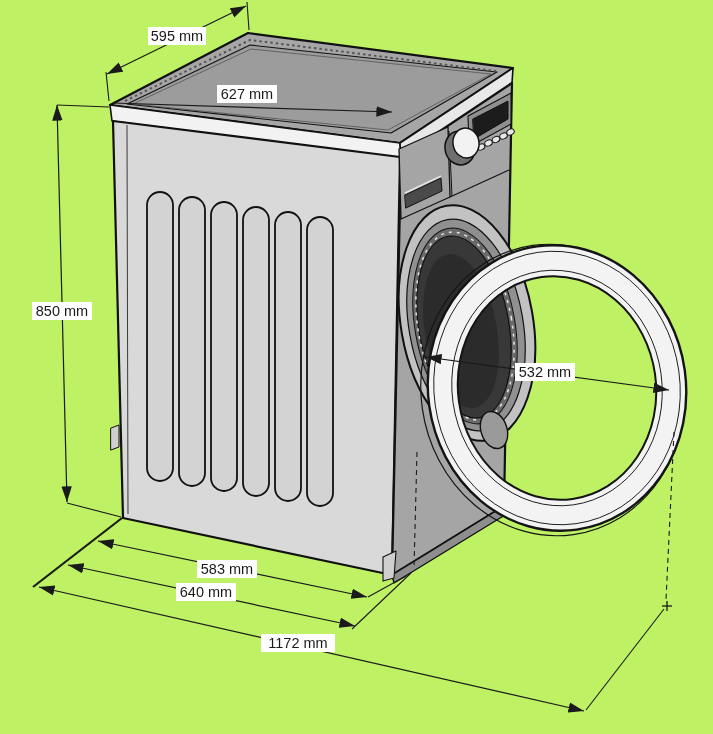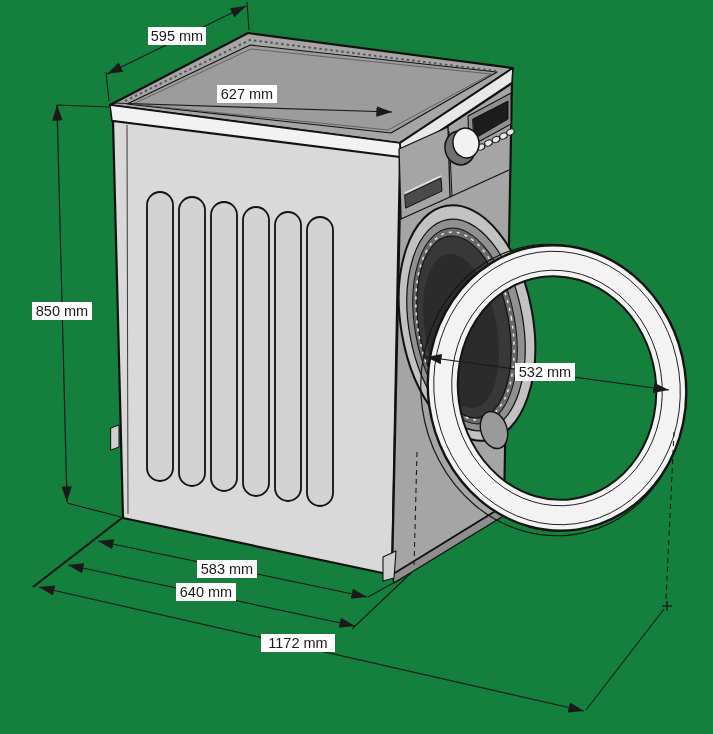--- a/index.html
+++ b/index.html
@@ -1,16 +1,16 @@
 <!DOCTYPE html>
 <html><head>
 <meta charset="utf-8">
 <style>
   html,body{margin:0;padding:0;background:#ffffff;}
-  .stage{width:713px;height:734px;position:relative;background:#15803d;overflow:hidden;}
+  .stage{width:713px;height:734px;position:relative;background:#bef264;overflow:hidden;}
   svg{display:block;}
   .dim-line{stroke:#1a1a1a;stroke-width:1.2;fill:none;}
   .dim-ext{stroke:#1a1a1a;stroke-width:1.1;fill:none;}
   .dim-ext-thick{stroke:#1a1a1a;stroke-width:2.2;fill:none;}
   .dim-dash{stroke:#1a1a1a;stroke-width:1.1;fill:none;stroke-dasharray:5 4;}
   .dim-label{font-family:"Liberation Sans",sans-serif;font-size:14.5px;fill:#1a1a1a;text-anchor:middle;}
   .label-bg{fill:#ffffff;}
   .ol{stroke:#111;stroke-linejoin:round;stroke-linecap:round;}
 </style>
 </head>

